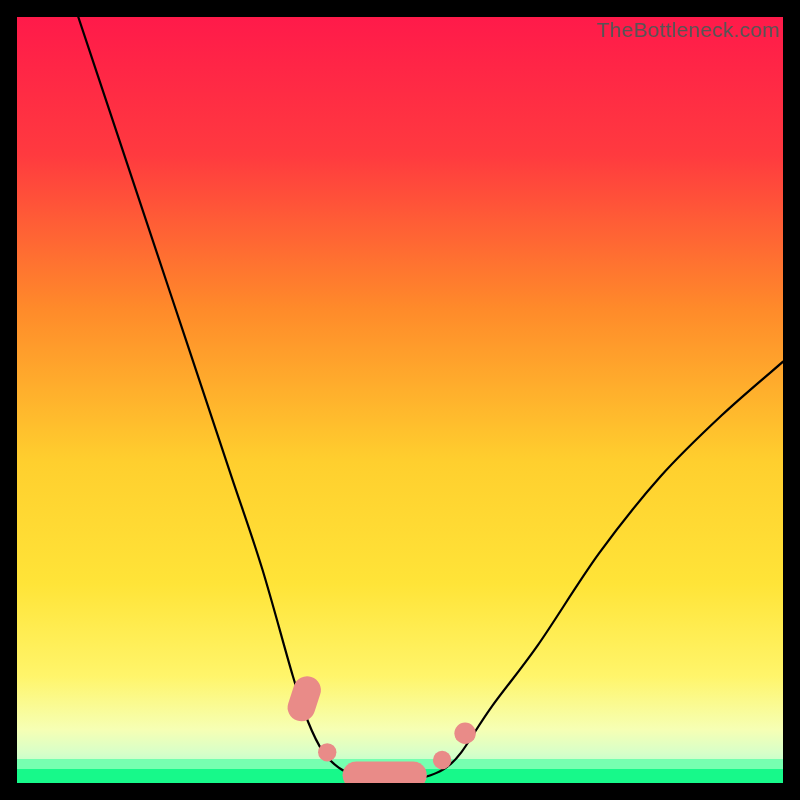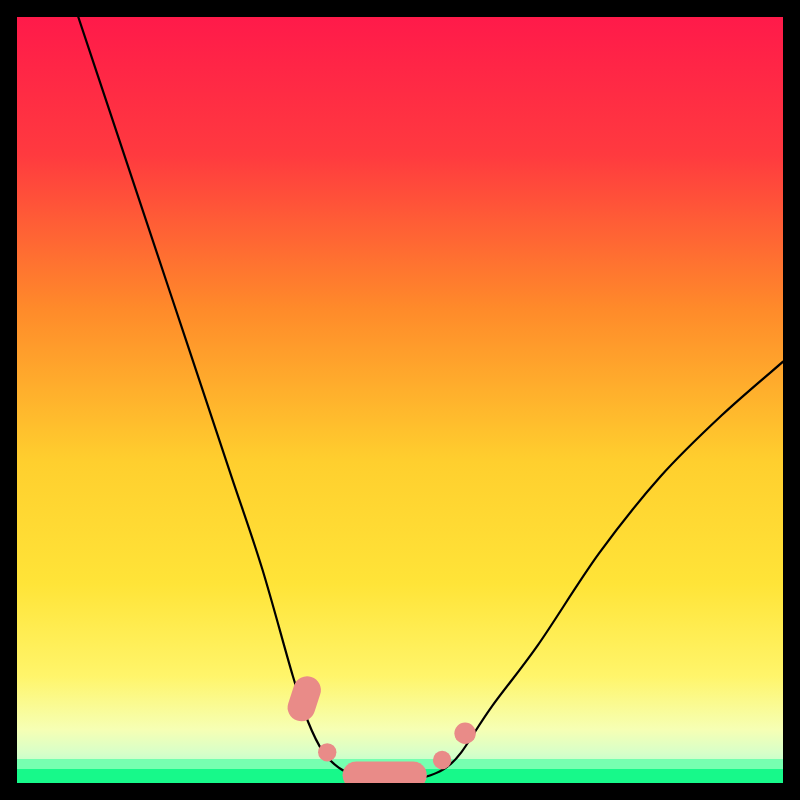--- a/index.html
+++ b/index.html
@@ -79,13 +79,14 @@
     <path id="curve-path" class="curve-path" d="M 61.28 0 C 66.38666666666667 15.319999999999993, 81.70666666666666 61.27999999999996, 91.92 91.91999999999996 C 102.13333333333334 122.55999999999996, 112.34666666666666 153.20000000000002, 122.56 183.84000000000003 C 132.77333333333334 214.48000000000005, 142.98666666666668 245.12, 153.20000000000002 275.76 C 163.41333333333336 306.4, 173.62666666666667 337.04, 183.84 367.68 C 194.05333333333334 398.32, 204.26666666666668 428.96, 214.48000000000002 459.59999999999997 C 224.69333333333336 490.23999999999995, 234.90666666666667 518.3266666666666, 245.12 551.52 C 255.33333333333334 584.7133333333334, 268.1 633.2266666666667, 275.76 658.76 C 283.41999999999996 684.2933333333333, 285.9733333333333 691.9533333333334, 291.08 704.72 C 296.18666666666667 717.4866666666667, 301.29333333333335 727.7, 306.40000000000003 735.36 C 311.5066666666667 743.02, 316.6133333333333 746.8499999999999, 321.71999999999997 750.68 C 326.82666666666665 754.51, 331.93333333333334 756.4250000000001, 337.04 758.34 C 342.1466666666667 760.255, 347.25333333333333 761.5316666666666, 352.36 762.17 C 357.4666666666667 762.8083333333333, 362.5733333333333 762.17, 367.68 762.17 C 372.7866666666667 762.17, 377.8933333333333 762.17, 383 762.17 C 388.1066666666667 762.17, 393.2133333333333 762.8083333333333, 398.32 762.17 C 403.4266666666667 761.5316666666666, 408.53333333333336 760.255, 413.64000000000004 758.34 C 418.7466666666667 756.4250000000001, 423.85333333333335 754.51, 428.96000000000004 750.68 C 434.0666666666667 746.8499999999999, 436.62 745.5733333333334, 444.28 735.36 C 451.93999999999994 725.1466666666666, 462.15333333333336 707.2733333333333, 474.92 689.4 C 487.68666666666667 671.5266666666666, 503.00666666666666 653.6533333333333, 520.88 628.12 C 538.7533333333333 602.5866666666667, 561.7333333333333 564.2866666666667, 582.16 536.2 C 602.5866666666666 508.11333333333334, 623.0133333333333 482.58, 643.4399999999999 459.59999999999997 C 663.8666666666666 436.61999999999995, 684.2933333333333 417.46999999999997, 704.72 398.32 C 725.1466666666668 379.17, 755.7866666666666 353.63666666666666, 766 344.7"></path>
     <g id="markers-group">
         <rect x="264.27" y="667.952" width="45.96" height="27.575999999999997" rx="13.787999999999998" ry="13.787999999999998" class="marker" transform="rotate(-72 287.25 681.74)"></rect>
         <circle cx="310.23" cy="735.36" r="9.192" class="marker"></circle>
         <rect x="325.55" y="744.552" width="84.26" height="27.575999999999997" rx="13.787999999999998" ry="13.787999999999998" class="marker" transform="rotate(0 367.68 758.34)"></rect>
         <circle cx="425.13000000000005" cy="743.02" r="9.192" class="marker"></circle>
         <circle cx="448.10999999999996" cy="716.21" r="10.723999999999998" class="marker"></circle>
       </g>
   </svg>
 
+  <div class="watermark">TheBottleneck.com</div>
 </div>
 
 </body></html>

